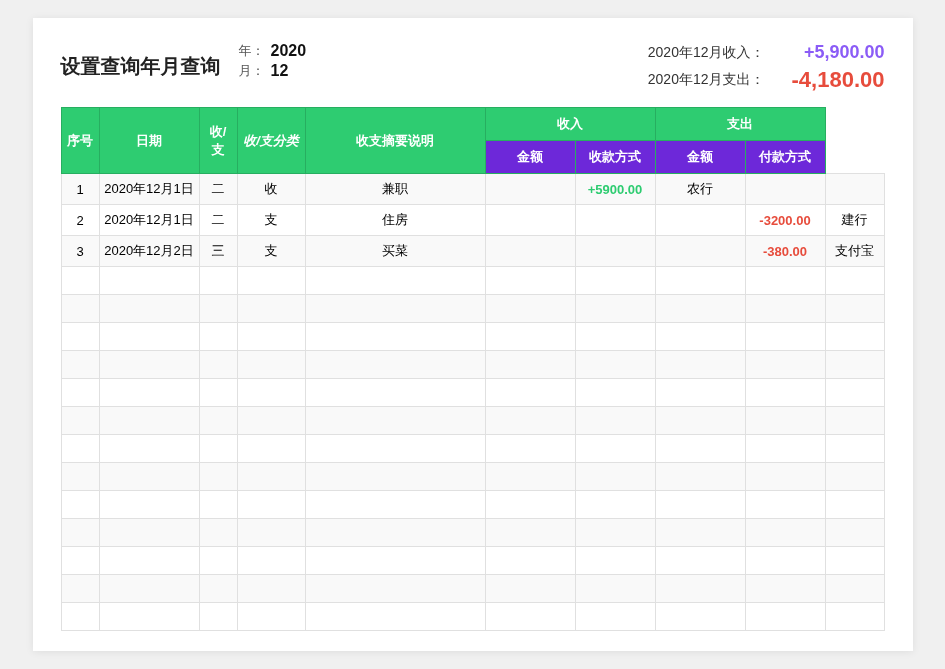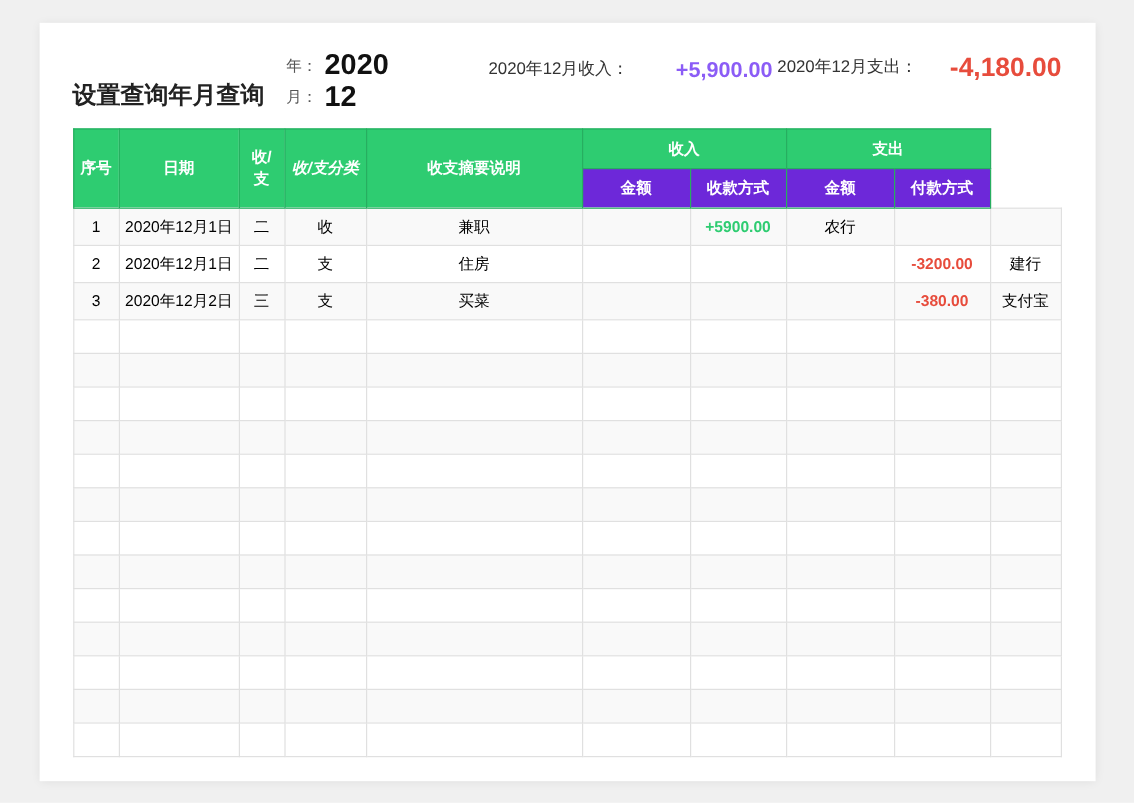--- a/index.html
+++ b/index.html
@@ -45,27 +45,28 @@
     .year-month-row {
       display: flex;
       align-items: center;
       gap: 6px;
     }
     .year-month-label {
       color: #555;
       font-size: 13px;
     }
     .year-month-value {
-      font-size: 24px;
+      font-size: 16px;
       font-weight: bold;
       color: #111;
       line-height: 1;
     }
     .summary-section {
       display: flex;
+      flex-direction: column;
       align-items: flex-end;
       gap: 4px;
       font-size: 14px;
     }
     .summary-row {
       display: flex;
       align-items: center;
       gap: 10px;
     }
     .summary-label {

